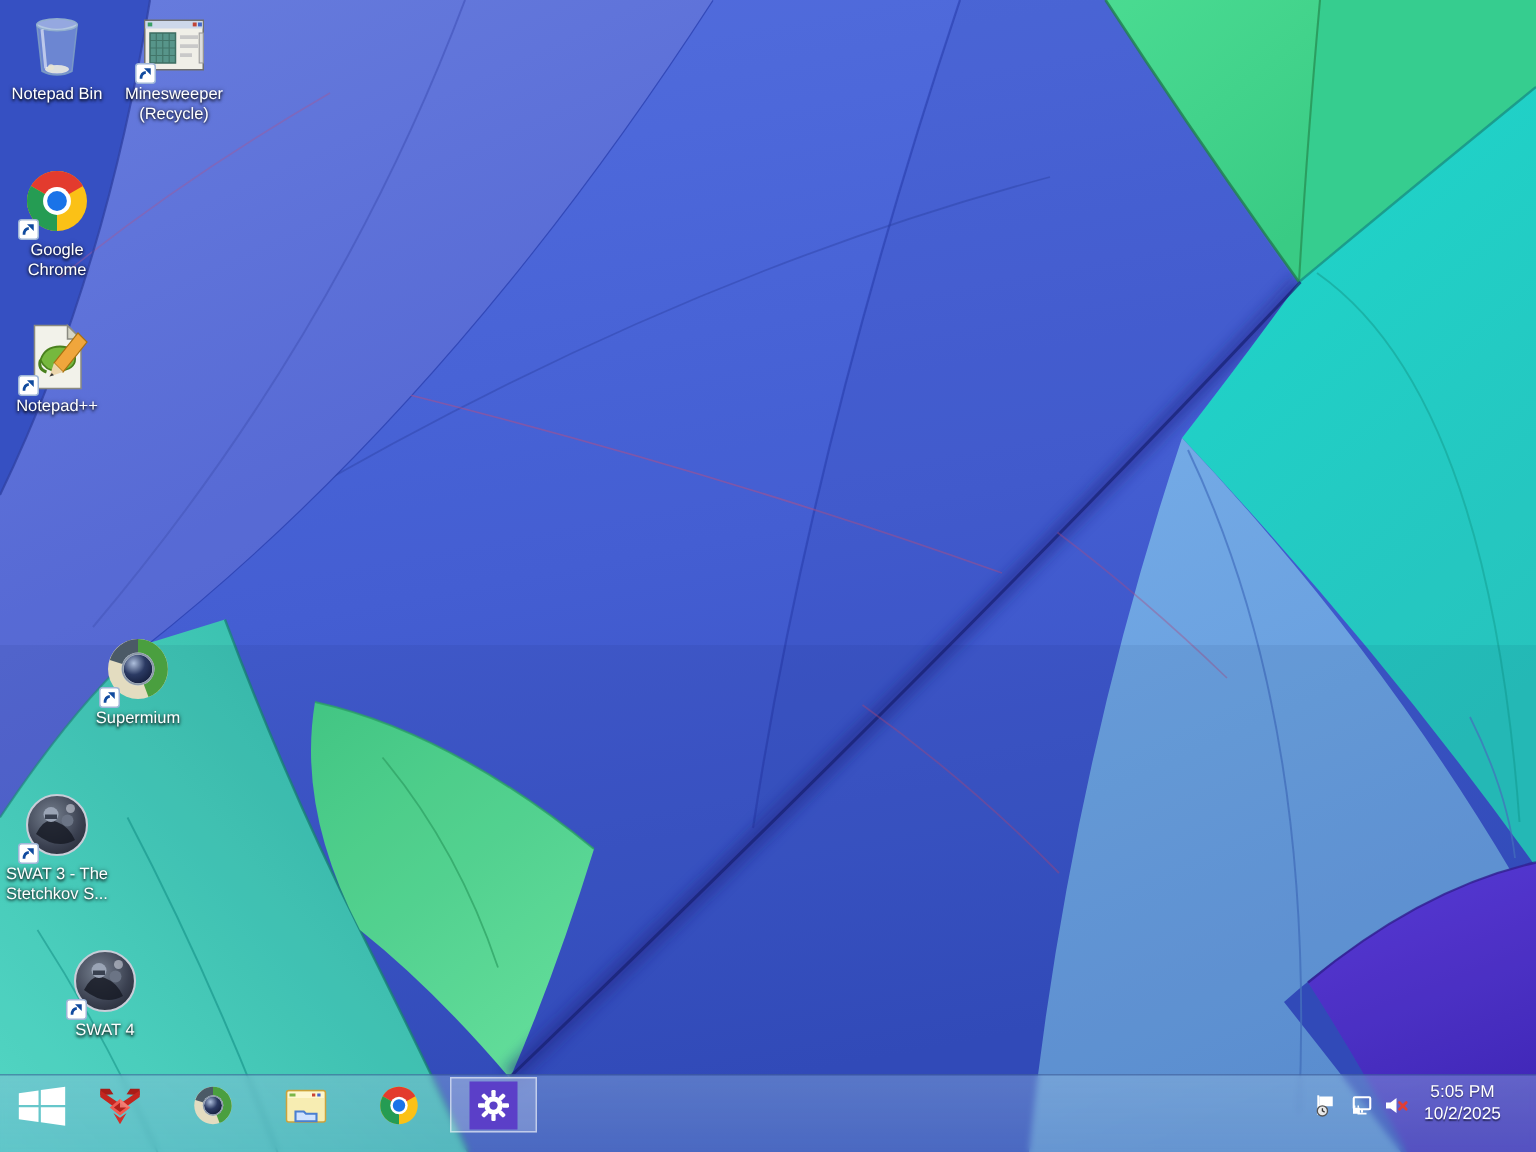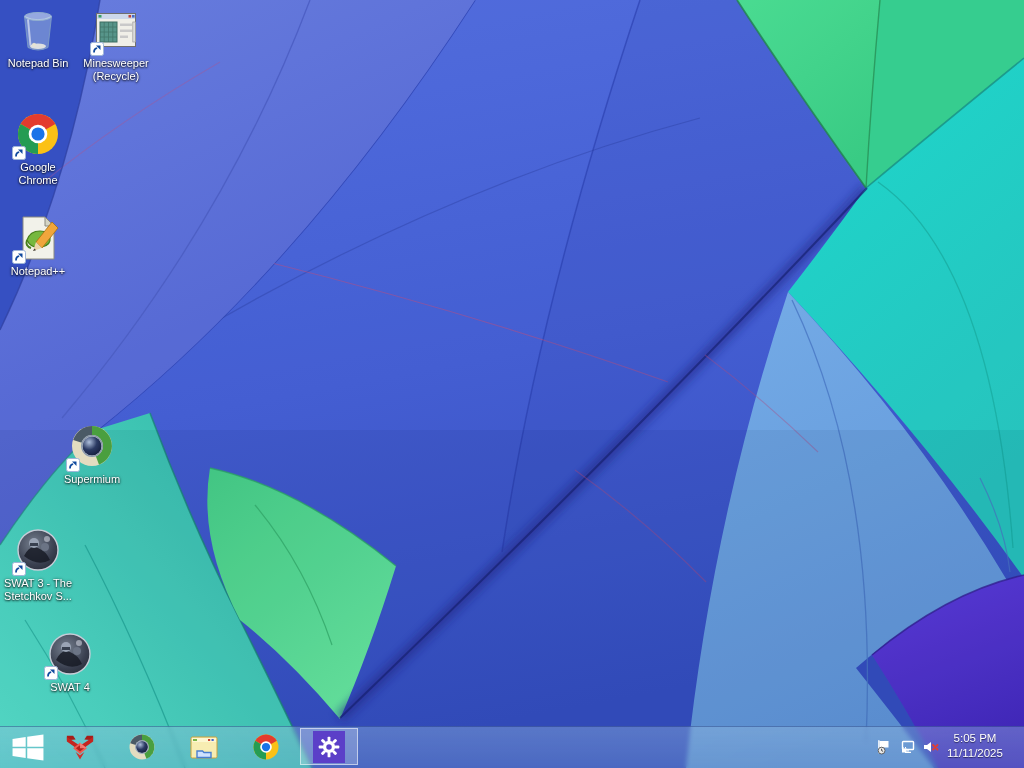--- a/index.html
+++ b/index.html
@@ -9,21 +9,21 @@
 
   
   .dicon{position:absolute;width:76px;text-align:center;cursor:default;}
   .icw{position:relative;width:48px;height:48px;margin:0 auto;}
   .icw svg{display:block;}
   .sc-arrow{position:absolute;left:-2px;bottom:-2px;width:14px;height:14px;}
   .lbl{margin:3px auto 0;max-width:72px;font-size:11px;line-height:13px;color:#fff;
        text-shadow:0 1px 2px rgba(0,0,0,.9),0 0 3px rgba(0,0,0,.55);word-wrap:break-word;}
 
   
-  #taskbar{position:absolute;left:0;bottom:0;width:1024px;height:42px;
+  #taskbar{position:absolute;left:0;bottom:0;width:1024px;height:52px;
            background:linear-gradient(rgba(150,188,224,.40),rgba(125,165,212,.34));
            border-top:1px solid rgba(35,58,120,.38);
            -webkit-backdrop-filter:blur(2px);backdrop-filter:blur(2px);box-sizing:border-box;}
   .tb-btn{position:absolute;top:0;height:39px;display:flex;align-items:center;justify-content:center;
           background:transparent;border:none;padding:0;margin:0;cursor:pointer;}
   .tb-frame{position:absolute;left:300px;top:1px;width:58px;height:37px;
             background:rgba(255,255,255,.22);border:1px solid rgba(255,255,255,.55);
             box-sizing:border-box;}
   .tile{width:32px;height:32px;background:#5b3fc8;display:flex;align-items:center;justify-content:center;}
   .tray{position:absolute;right:0;top:0;height:39px;}
@@ -372,16 +372,16 @@
 
     <button class="tray-ic" style="left:922px;width:18px;">
       <svg width="18" height="16" viewBox="0 0 18 16">
         <polygon points="2,6 5,6 9,3 9,13 5,10 2,10" fill="#fff"></polygon>
         <path d="M11,6 L15.5,10.5 M15.5,6 L11,10.5" stroke="#e03e35" stroke-width="1.8" stroke-linecap="round"></path>
       </svg>
     </button>
 
     <div class="clock">
       <div>5:05 PM</div>
-      <div>11/11/2025</div>
+      <div>10/2/2025</div>
     </div>
   </div>
 </div>
 
 </body></html>

